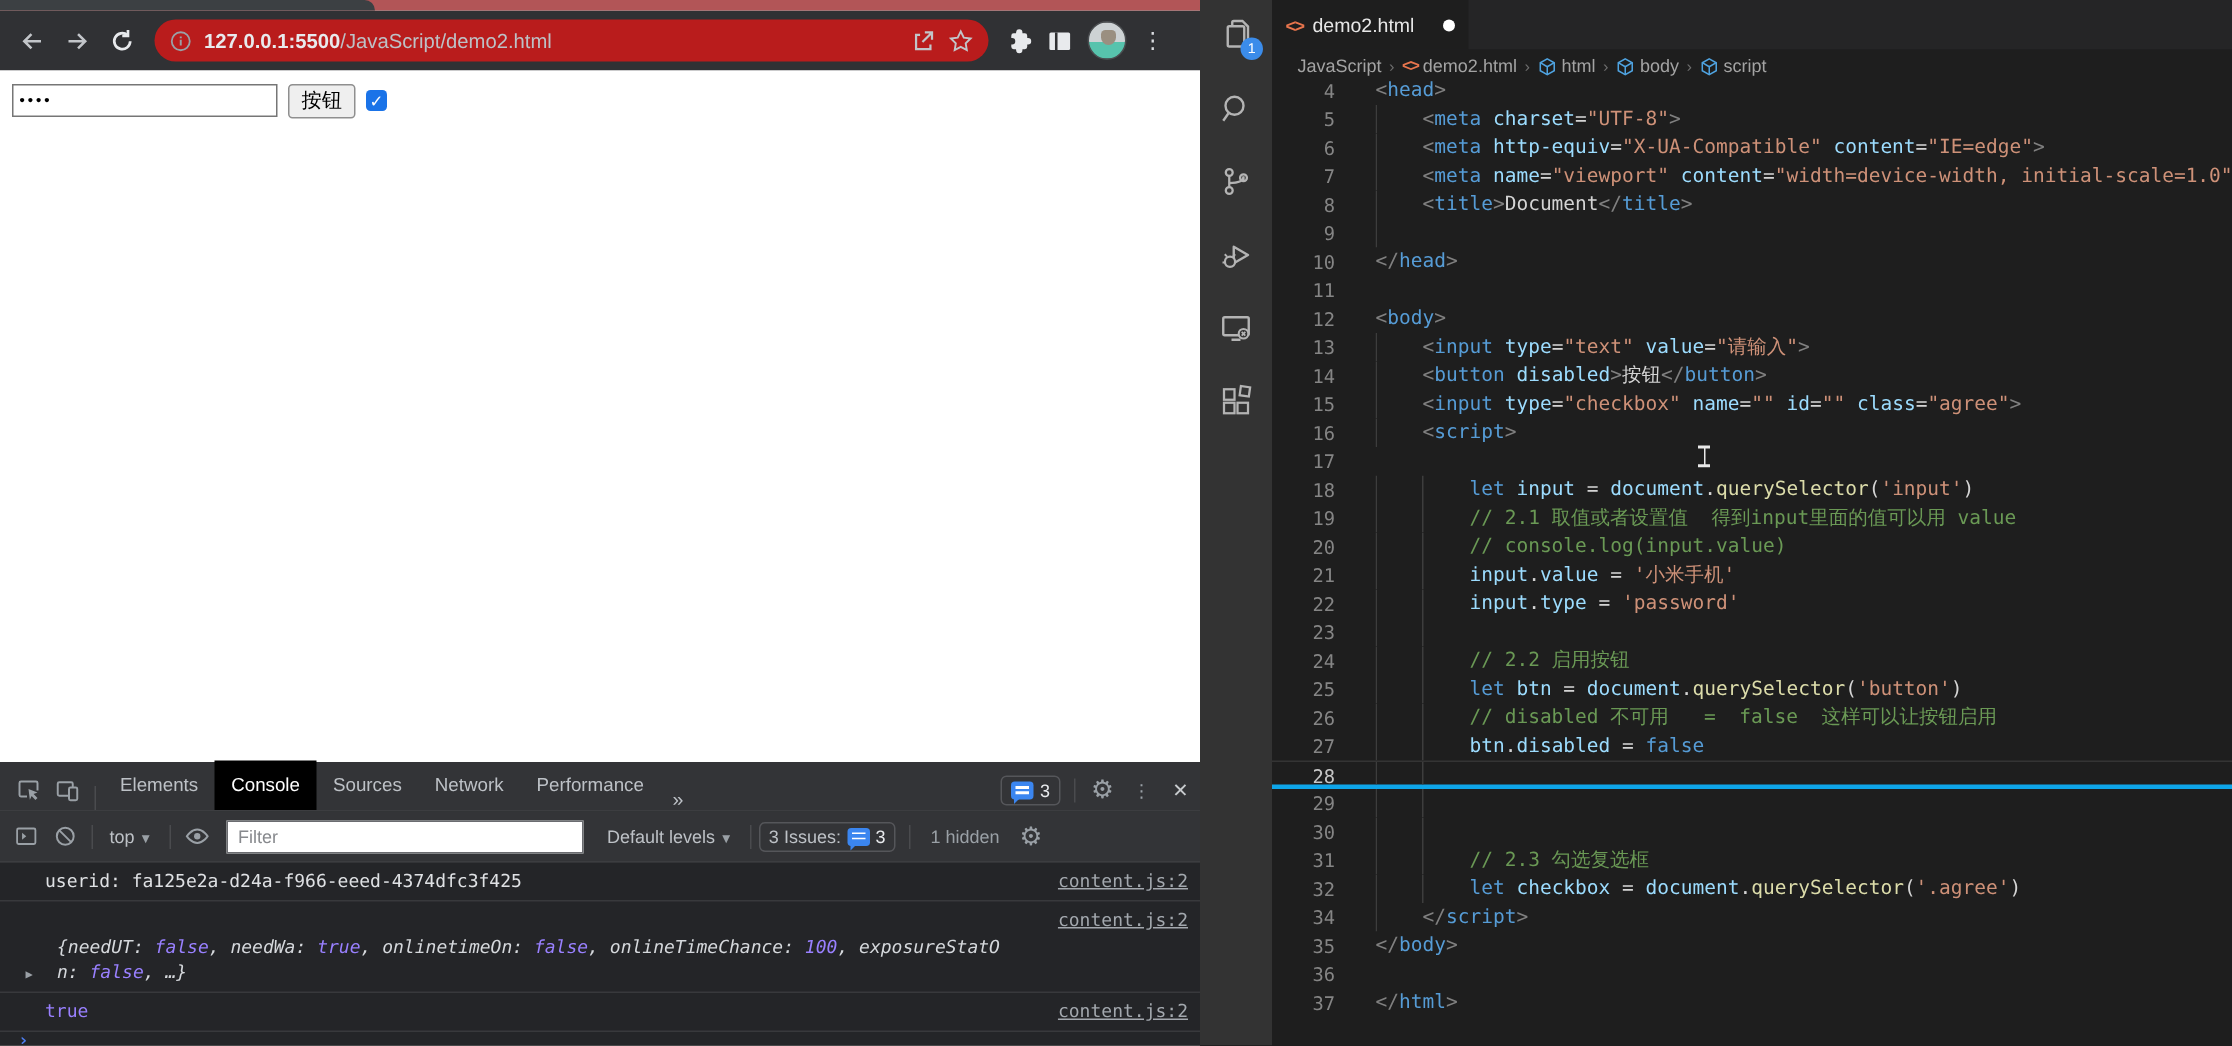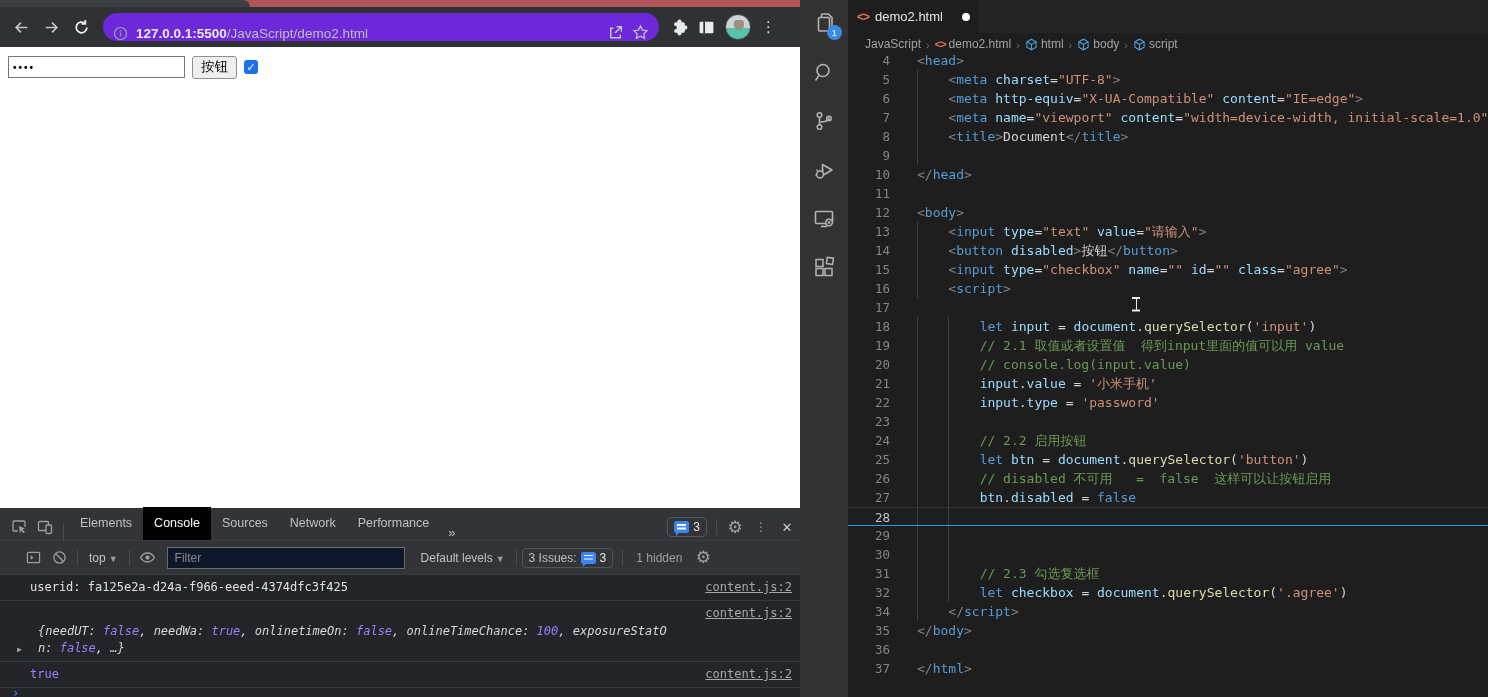--- a/index.html
+++ b/index.html
@@ -6,54 +6,54 @@
   html,body { width:1488px; height:697px; overflow:hidden; background:#1e1e1e;
     font-family:"Liberation Sans","DejaVu Sans",sans-serif; }
   .root { display:flex; width:1488px; height:697px; }
 
   
   .browser { width:800px; height:697px; position:relative; background:#fff; flex:0 0 800px; }
   .tabstrip { height:7px; background:#b25557; position:relative; }
   .tab-sliver { position:absolute; left:0; top:0; width:250px; height:7px; background:#3c4043; border-top-right-radius:8px; }
   .toolbar { height:40px; background:#303134; display:flex; align-items:center; padding:0 7px; gap:2px; }
   .nav-btn { width:28px; height:28px; display:flex; align-items:center; justify-content:center; border-radius:50%; flex:0 0 auto; }
-  .url-pill { flex:1 1 auto; max-width:556px; height:28px; background:#6d28d9; border-radius:14px; display:flex; align-items:flex-end; padding:0 10px; gap:8px; margin:0 6px; }
+  .url-pill { flex:1 1 auto; max-width:556px; height:28px; background:#b91c1c; border-radius:14px; display:flex; align-items:center; padding:0 10px; gap:8px; margin:0 6px; }
   .url-text { flex:1; font-size:13.5px; color:#bdc1c6; white-space:nowrap; overflow:hidden; }
   .url-text b { color:#e8eaed; font-weight:bold; }
   .tb-right { display:flex; align-items:center; gap:10px; margin-left:4px; }
   .avatar { width:26px; height:26px; border-radius:50%; background:linear-gradient(180deg,#cdd2d4 0%,#cdd2d4 55%,#57c3ad 55%,#57c3ad 100%); border:1px solid #4a4d50; position:relative; overflow:hidden;}
   .avatar::after{content:"";position:absolute;left:8px;top:5px;width:10px;height:10px;background:#9a8f80;border-radius:3px 3px 5px 5px;}
   .kebab { color:#dadce0; font-size:15px; letter-spacing:0; }
 
   
   .page { height:461px; background:#fff; padding:9px 0 0 8px; display:flex; align-items:center; gap:7px; align-items:flex-start; }
   .pw-input { width:177px; height:22px; border:1px solid #767676; background:#fff; color:#000;
      font-size:10px; letter-spacing:2px; font-weight:bold; padding:4px 3px 0 4px; line-height:14px; }
   .demo-btn { height:23px; background:#efefef; border:1px solid #8f8f8f; border-radius:3px; padding:1px 8px 2px; font-size:13.5px; color:#000; font-family:"Liberation Sans","DejaVu Sans",sans-serif;}
   .demo-check { width:14px; height:14px; background:#1a73e8; border-radius:3px; margin-top:4px; display:flex; align-items:center; justify-content:center; color:#fff; font-size:11px; font-weight:bold; }
 
   
   .devtools { position:absolute; left:0; top:508px; width:800px; height:189px; background:#242528; font-size:12px; color:#bdc1c6; }
   .dt-row { display:flex; align-items:center; background:#333437; border-bottom:1px solid #3c3d40; }
   .dt-tabs { height:33px; padding-left:6px;align-items:flex-end; }
-  .dt-toolbar { height:34px; padding-left:20px; }
+  .dt-toolbar { height:34px; padding-left:4px; }
   .dt-icon { width:26px; height:26px; display:flex; align-items:center; justify-content:center; flex:0 0 auto; }
   .dt-sep { width:1px; height:16px; background:#4a4b4e; margin:0 5px; flex:0 0 auto; }
   .dt-tab { padding:0 11px; height:33px; line-height:32px; color:#bdc1c6; font-size:12.5px; }
   .dt-tab.active { background:#000; color:#fff; }
   .dt-more { padding:0 8px; font-size:13px; }
   .badge-box { display:flex; align-items:center; gap:4px; border:1px solid #55565a; border-radius:4px; padding:2px 6px; margin-right:4px; }
   .bubble { width:15px; height:12px; background:#3b86f0; border-radius:2.5px; position:relative; }
   .bubble::before { content:""; position:absolute; left:3px; top:3px; width:9px; height:1.5px; background:#fff; box-shadow:0 3.5px 0 #fff; }
   .bubble::after { content:""; position:absolute; left:2px; bottom:-3px; border:3px solid transparent; border-top-color:#3b86f0; border-left-color:#3b86f0; }
   .dt-gear { color:#9aa0a6; font-size:17px; }
   .dt-x { color:#c8cbce; font-size:13px; }
   .dt-label { padding:0 6px; white-space:nowrap; }
   .caret-down { font-size:9px; margin-left:3px; color:#9aa0a6; }
-  .filter-box { width:238px; height:22px; border:1px solid #6b6c70; background:#0f172a; color:#87898d; display:flex; align-items:center; padding:0 7px; margin:0 10px 0 6px; }
+  .filter-box { width:238px; height:22px; border:1px solid #6b6c70; background:#ffffff; color:#87898d; display:flex; align-items:center; padding:0 7px; margin:0 10px 0 6px; }
   .hidden-label { color:#9aa0a6; padding:0 8px; }
 
   .dt-console { height:121px; overflow:hidden; font-family:"DejaVu Sans Mono","Liberation Mono",monospace; font-size:12px; }
   .c-row { position:relative; border-bottom:1px solid #38393c; padding:4px 96px 4px 30px; color:#dfe1e4; line-height:17px;}
   .c-src { position:absolute; right:8px; top:4px; color:#a3a8ae; text-decoration:underline; }
   .c-val { color:#9980ff; }
   .c-key { color:#d5d8dc; }
   .c-pun { color:#d5d8dc; }
   .c-obj { font-style:italic; padding-left:8px; }
   .c-arrow { position:absolute; left:17px; top:40px; color:#9aa0a6; font-size:8px; }
@@ -71,21 +71,21 @@
   .html-glyph { color:#e8754d; font-weight:bold; font-size:12px; letter-spacing:-1px; }
   .dirty-dot { width:8px; height:8px; border-radius:50%; background:#fff; margin-left:auto; }
   .crumbs { height:18px; display:flex; align-items:flex-end; padding-left:15px; gap:2px; color:#a3a3a3; font-size:12px; background:#1e1e1e; }
   .crumb { display:flex; align-items:center; gap:3px; padding:0 2px; }
   .crumb-sep { color:#6e6e6e; font-size:11px; padding:0 1px; }
 
   .editor { flex:1; font-family:"DejaVu Sans Mono","Liberation Mono",monospace; font-size:13px; overflow:hidden; position:relative;}
   .line { display:flex; height:19px; line-height:19px; white-space:pre; }
   .line .ln { width:42px; text-align:right; color:#858585; flex:0 0 42px; margin-right:27px; font-size:12.5px;}
   .line.cur .ln { color:#c6c6c6; }
-  .line.cur { border-top:1px solid #343434; border-bottom:1px solid #0ea5e9; }
+  .line.cur { border-top:1px solid #343434; border-bottom:3px solid #0ea5e9; }
   .lcode { position:relative; flex:1; overflow:hidden; }
   .guide { position:absolute; top:0; bottom:0; width:1px; background:#3d3d3d; }
   .tk-p{color:#808080}.tk-t{color:#569cd6}.tk-a{color:#9cdcfe}.tk-s{color:#ce9178}
   .tk-o{color:#d4d4d4}.tk-x{color:#d4d4d4}.tk-c{color:#6a9955}.tk-k{color:#569cd6}
   .tk-v{color:#9cdcfe}.tk-f{color:#dcdcaa}.tk-d{color:#d4d4d4}
   .ibeam { position:absolute; left:332px; top:297px; width:9px; height:15px; }
   .ibeam::before{content:"";position:absolute;left:3.5px;top:1px;bottom:1px;width:1.5px;background:#e8e8e8;}
   .ibeam::after{content:"";position:absolute;left:0;top:0;width:8px;height:1.5px;background:#e8e8e8;box-shadow:0 12.5px 0 #e8e8e8;}
   svg { display:block; }
 </style>

